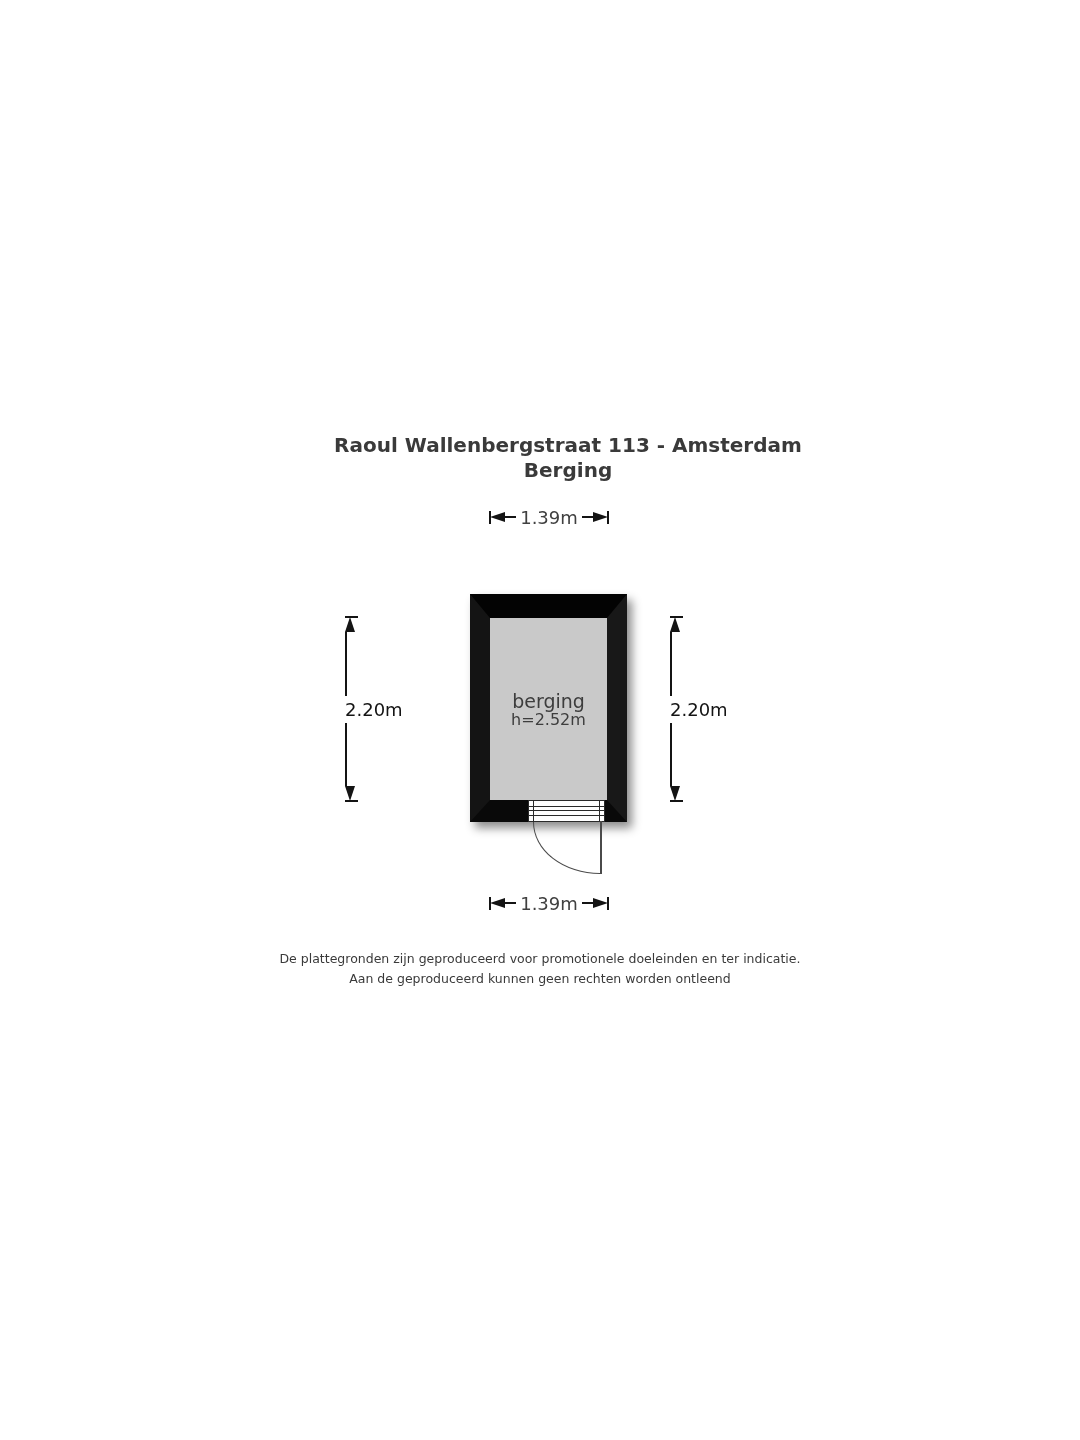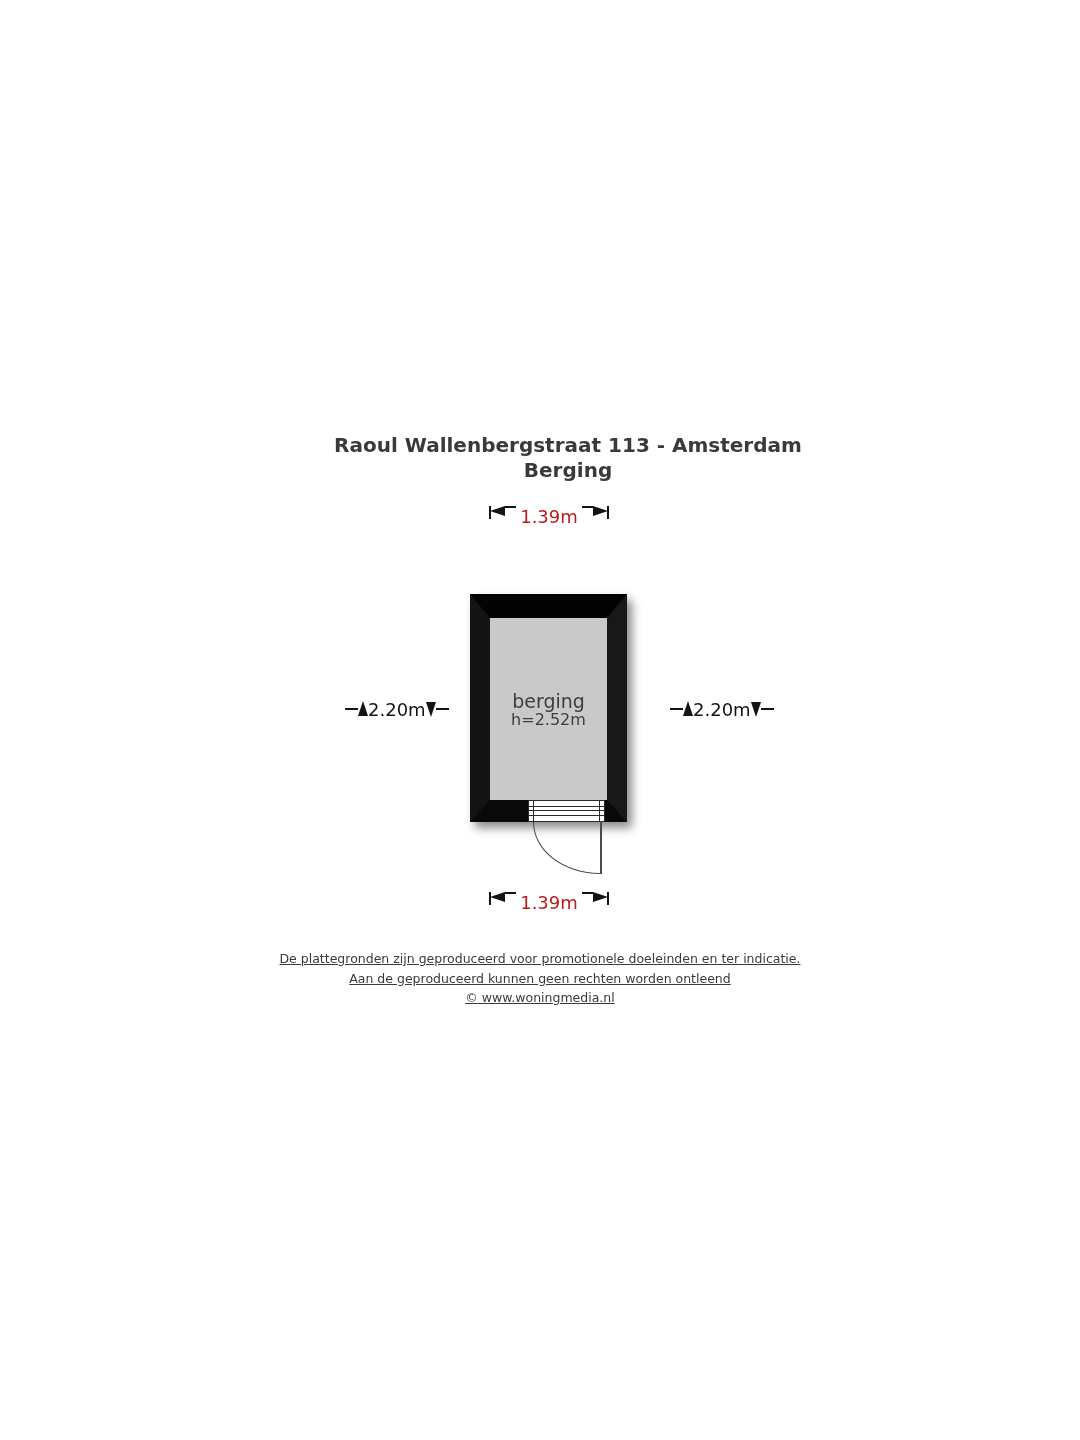--- a/index.html
+++ b/index.html
@@ -10,31 +10,31 @@
   }
 
   
   .title-block{
     position:absolute;top:433px;left:0;width:1080px;text-align:center;
     color:#3a3a3a;font-weight:bold;font-size:20px;line-height:25px;margin-left:28px;
   }
 
   
   .hdim{
-    position:absolute;display:flex;align-items:flex-start;
-    color:#b91c1c;font-size:18px;height:22px;
+    position:absolute;display:flex;align-items:center;
+    color:#404040;font-size:18px;height:22px;
   }
   .hdim .tick{width:2px;height:13px;background:#141414;flex:none;}
   .hdim .tri-l{width:0;height:0;border-top:5.5px solid transparent;border-bottom:5.5px solid transparent;border-right:15px solid #141414;flex:none;margin-left:-1px;}
   .hdim .tri-r{width:0;height:0;border-top:5.5px solid transparent;border-bottom:5.5px solid transparent;border-left:15px solid #141414;flex:none;margin-right:-1px;}
   .hdim .seg{height:1.5px;background:#141414;flex:1;}
   .hdim .dim-label{padding:0 4px;white-space:nowrap;}
 
   .vdim{
-    position:absolute;display:flex;flex-direction:row;align-items:center;
+    position:absolute;display:flex;flex-direction:column;
     color:#141414;font-size:18px;width:80px;
   }
   .vdim .tick{height:2px;width:13px;background:#141414;flex:none;}
   .vdim .tri-u{width:0;height:0;border-left:5.5px solid transparent;border-right:5.5px solid transparent;border-bottom:15px solid #141414;flex:none;margin-top:-1px;}
   .vdim .tri-d{width:0;height:0;border-left:5.5px solid transparent;border-right:5.5px solid transparent;border-top:15px solid #141414;flex:none;margin-bottom:-1px;}
   .vdim .seg{width:1.5px;background:#141414;flex:1;}
   .vdim .dim-label{padding:3px 0;white-space:nowrap;}
 
   #dim-top{left:489px;top:506px;width:120px;}
   #dim-bottom{left:489px;top:892px;width:120px;}
@@ -64,21 +64,21 @@
   .door-leaf{position:absolute;left:600px;top:821px;width:1.5px;height:53px;background:#4a4a4a;}
   .door-arc{
     position:absolute;left:533px;top:822px;width:67px;height:52px;box-sizing:border-box;
     border-left:1.5px solid #4a4a4a;border-bottom:1.5px solid #4a4a4a;
     border-bottom-left-radius:100% 100%;
   }
 
   
   .footer{
     position:absolute;top:949px;left:0;width:1080px;text-align:center;
-    font-size:12.5px;line-height:19.5px;color:#3a3a3a;text-decoration:underline;
+    font-size:12.5px;line-height:19.5px;color:#3a3a3a;
   }
 </style>
 </head>
 <body>
 
 <div class="title-block">
   <div>Raoul Wallenbergstraat 113 - Amsterdam</div>
   <div>Berging</div>
 </div>
 
@@ -133,14 +133,13 @@
   <div class="seg"></div>
   <div class="dim-label">1.39m</div>
   <div class="seg"></div>
   <div class="tri-r"></div>
   <div class="tick"></div>
 </div>
 
 <div class="footer">
   <div>De plattegronden zijn geproduceerd voor promotionele doeleinden en ter indicatie.</div>
   <div>Aan de geproduceerd kunnen geen rechten worden ontleend</div>
-  <div>© www.woningmedia.nl</div>
 </div>
 
 </body></html>

